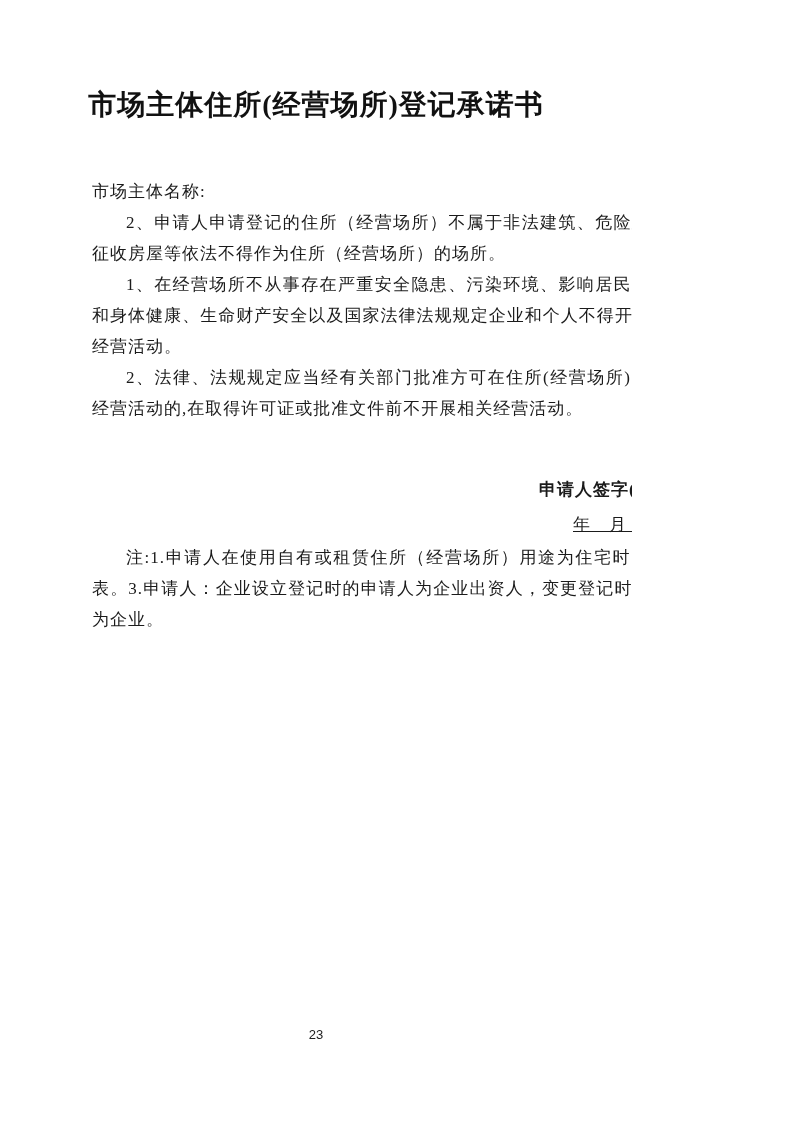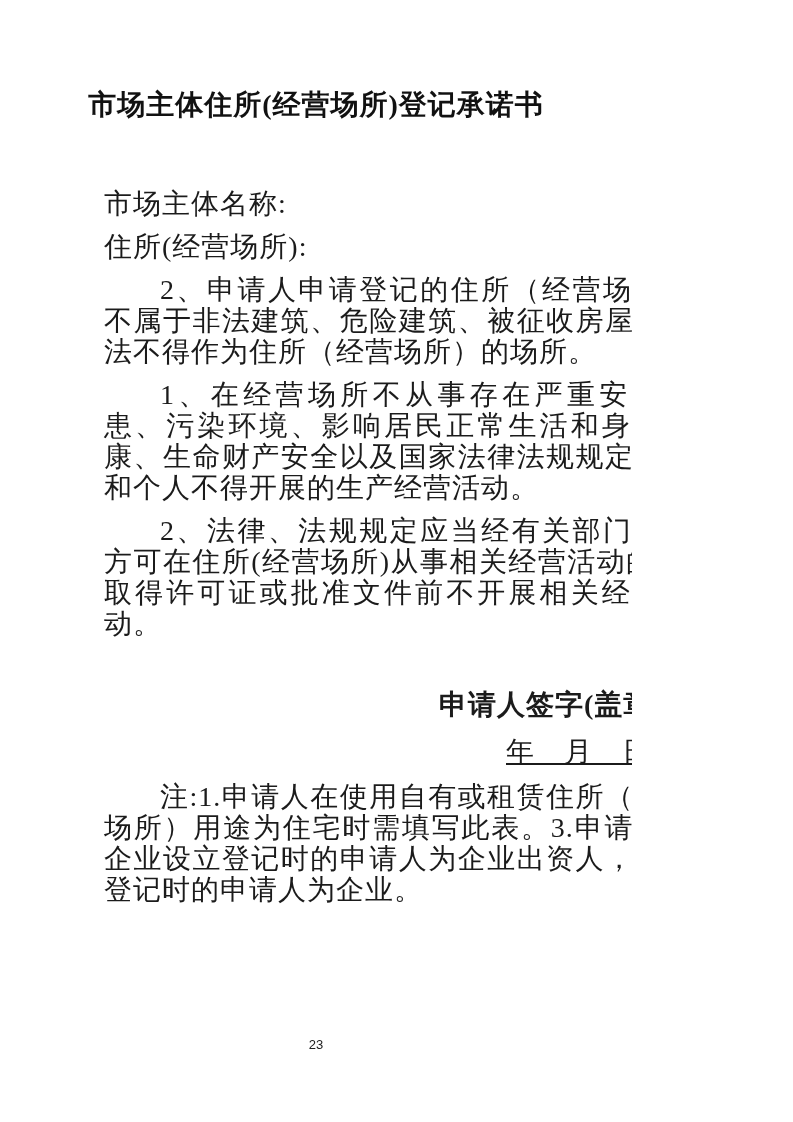--- a/index.html
+++ b/index.html
@@ -29,22 +29,22 @@
     letter-spacing: 1px;
     color: #111111;
   }
   .doc-body {
     position: absolute;
     top: 176px;
     left: 92px;
     width: 613px;
   }
   .doc-body p {
-    margin: 12px;
-    font-size: 28px;
+    margin: 0;
+    font-size: 17px;
     line-height: 31px;
     letter-spacing: 1px;
   }
   .field-line {
     text-align: left;
   }
   .para {
     text-align: justify;
     text-indent: 2em;
   }
@@ -58,41 +58,40 @@
     font-weight: bold;
   }
   .date-line {
     text-align: right;
     padding-right: 42px;
     line-height: 35px !important;
     text-decoration: underline;
   }
   .page-number {
     position: absolute;
-    bottom: 70px;
+    bottom: 80px;
     left: 0;
     right: 0;
     text-align: center;
     font-size: 13px;
     color: #222222;
     font-family: "Liberation Sans", "DejaVu Sans", sans-serif;
   }
 </style>
 </head>
 <body>
 
 <div class="page">
 
   <h1 class="doc-title">市场主体住所(经营场所)登记承诺书</h1>
 
   <div class="doc-body">
 
     <p class="field-line">市场主体名称:</p>
 
-    <p class="field-line">住所(经营场所):</p>
 
 
 
     <p class="para">2、申请人申请登记的住所（经营场所）不属于非法建筑、危险建筑、被征收房屋等依法不得作为住所（经营场所）的场所。</p>
 
     <p class="para">1、在经营场所不从事存在严重安全隐患、污染环境、影响居民正常生活和身体健康、生命财产安全以及国家法律法规规定企业和个人不得开展的生产经营活动。</p>
 
     <p class="para">2、法律、法规规定应当经有关部门批准方可在住所(经营场所)从事相关经营活动的,在取得许可证或批准文件前不开展相关经营活动。</p>
 
 

